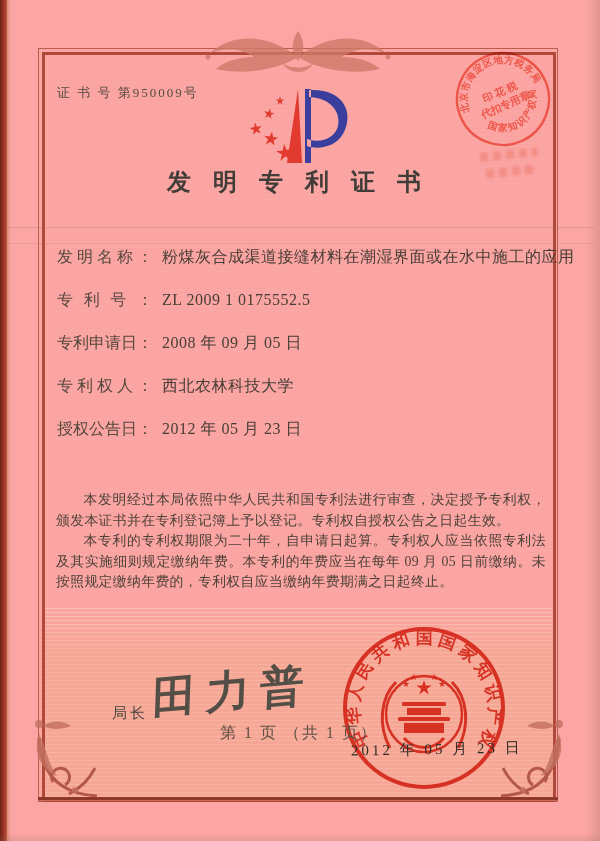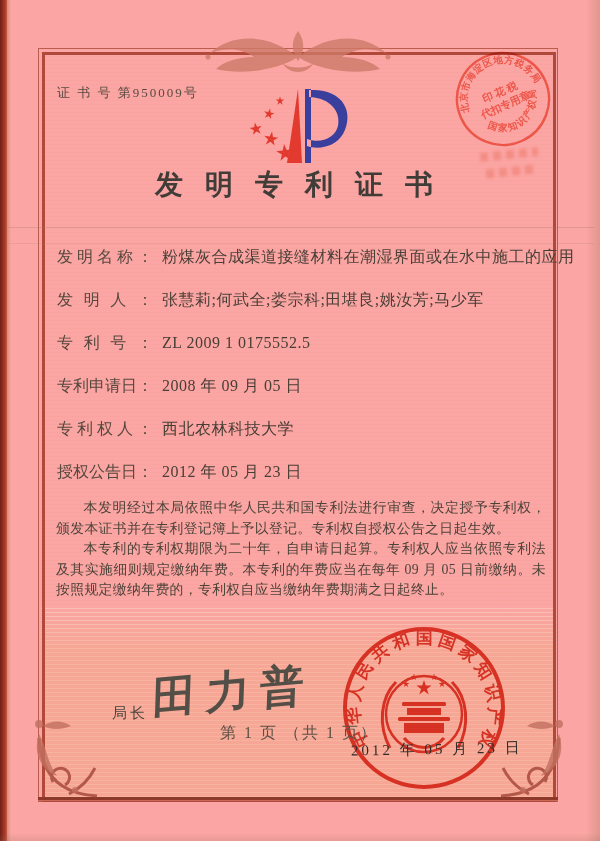--- a/index.html
+++ b/index.html
@@ -19,30 +19,30 @@
   
   .crease{left:8px;width:586px;height:1px;}
   #crease1{top:227px;background:rgba(160,118,94,0.30);}
   #crease2{top:243px;background:rgba(160,118,94,0.16);}
   #spine{left:0;top:0;width:7px;height:841px;background:linear-gradient(90deg,#6f1f16,#a83b2c 70%,#c05a44);}
   #spine-edge{left:7px;top:0;width:4px;height:841px;background:linear-gradient(90deg,#d98b76,rgba(217,139,118,0));}
   #right-shadow{right:0;top:0;width:14px;height:841px;background:linear-gradient(90deg,rgba(150,110,80,0),rgba(150,110,80,0.28));}
   #bottom-shadow{left:0;bottom:0;width:600px;height:8px;background:linear-gradient(180deg,rgba(150,110,80,0),rgba(150,110,80,0.20));}
   
   #cert-no{left:57px;top:84px;font-size:13px;letter-spacing:2px;color:#574b41;}
-  #title{left:45px;top:166px;width:508px;text-align:center;font-size:28px;font-weight:bold;
+  #title{left:45px;top:166px;width:508px;text-align:center;font-size:24px;font-weight:bold;
          color:#403c37;letter-spacing:22px;padding-left:12px;box-sizing:border-box;}
   
   #fields{left:57px;top:247px;width:492px;}
   .frow{margin-bottom:23px;font-size:16px;color:#4c4138;line-height:20px;white-space:nowrap;}
   .flabel{display:inline-block;width:96px;text-align:justify;text-align-last:justify;color:#55483d;}
   .fvalue{margin-left:9px;letter-spacing:0.5px;color:#473e35;}
   
   #body-text{left:56px;top:490px;width:490px;font-size:13.8px;line-height:20.5px;color:#4c4238;
-             text-align:justify;letter-spacing:0.4px;margin-top:8px;}
+             text-align:justify;letter-spacing:0.4px;}
   #body-text p{margin:0;text-indent:2em;}
   
   #sig-title{left:112px;top:704px;font-size:15px;letter-spacing:3px;color:#4a4640;}
   #sig-name{left:152px;top:662px;font-size:44px;letter-spacing:10px;color:#3d423c;
             transform:rotate(-5deg) skewX(-7deg);font-weight:bold;opacity:0.88;}
   
   #seal{left:338px;top:622px;width:172px;height:172px;mix-blend-mode:multiply;opacity:0.95;}
   #seal-date{left:351px;top:740px;font-size:15px;letter-spacing:3px;color:#332d28;white-space:nowrap;
              transform:rotate(-1deg);}
   
@@ -128,23 +128,20 @@
       <use href="#star" transform="translate(28,53) scale(7.5) rotate(8)"></use>
       <use href="#star" transform="translate(42,67) scale(9) rotate(-6)"></use>
     </g>
   </svg>
 
   <div class="abs" id="title">发明专利证书</div>
 
   <div class="abs" id="fields">
     <div class="frow">
       <span class="flabel">发明名称：</span><span class="fvalue">粉煤灰合成渠道接缝材料在潮湿界面或在水中施工的应用</span>
-    </div>
-    <div class="frow">
-      <span class="flabel">发明人：</span><span class="fvalue">张慧莉;何武全;娄宗科;田堪良;姚汝芳;马少军</span>
     </div>
     <div class="frow">
       <span class="flabel">专利号：</span><span class="fvalue">ZL 2009 1 0175552.5</span>
     </div>
     <div class="frow">
       <span class="flabel">专利申请日：</span><span class="fvalue">2008 年 09 月 05 日</span>
     </div>
     <div class="frow">
       <span class="flabel">专利权人：</span><span class="fvalue">西北农林科技大学</span>
     </div>

